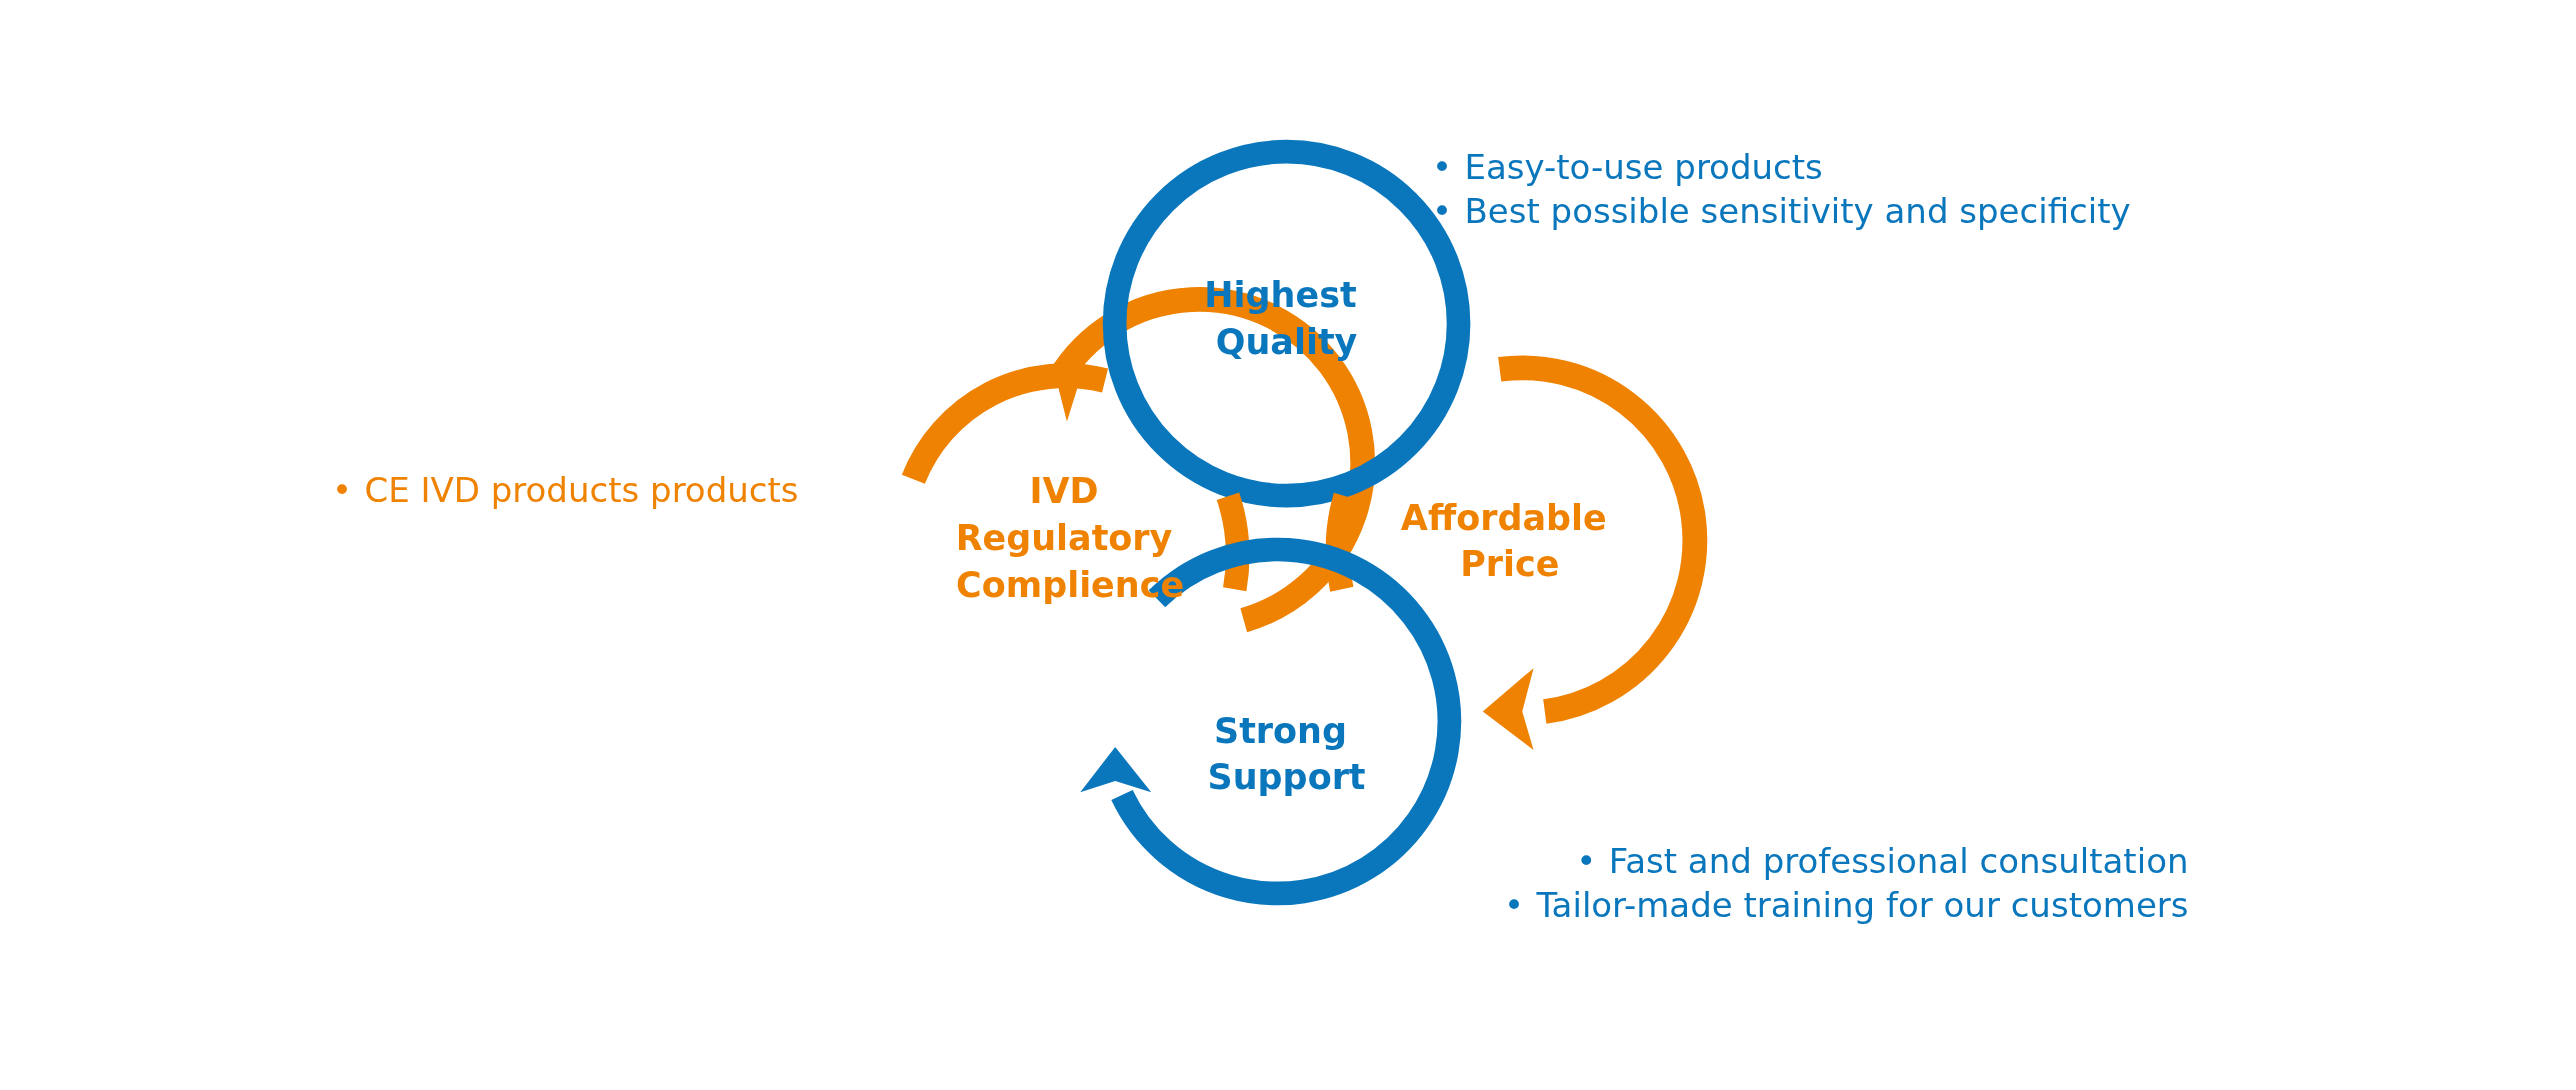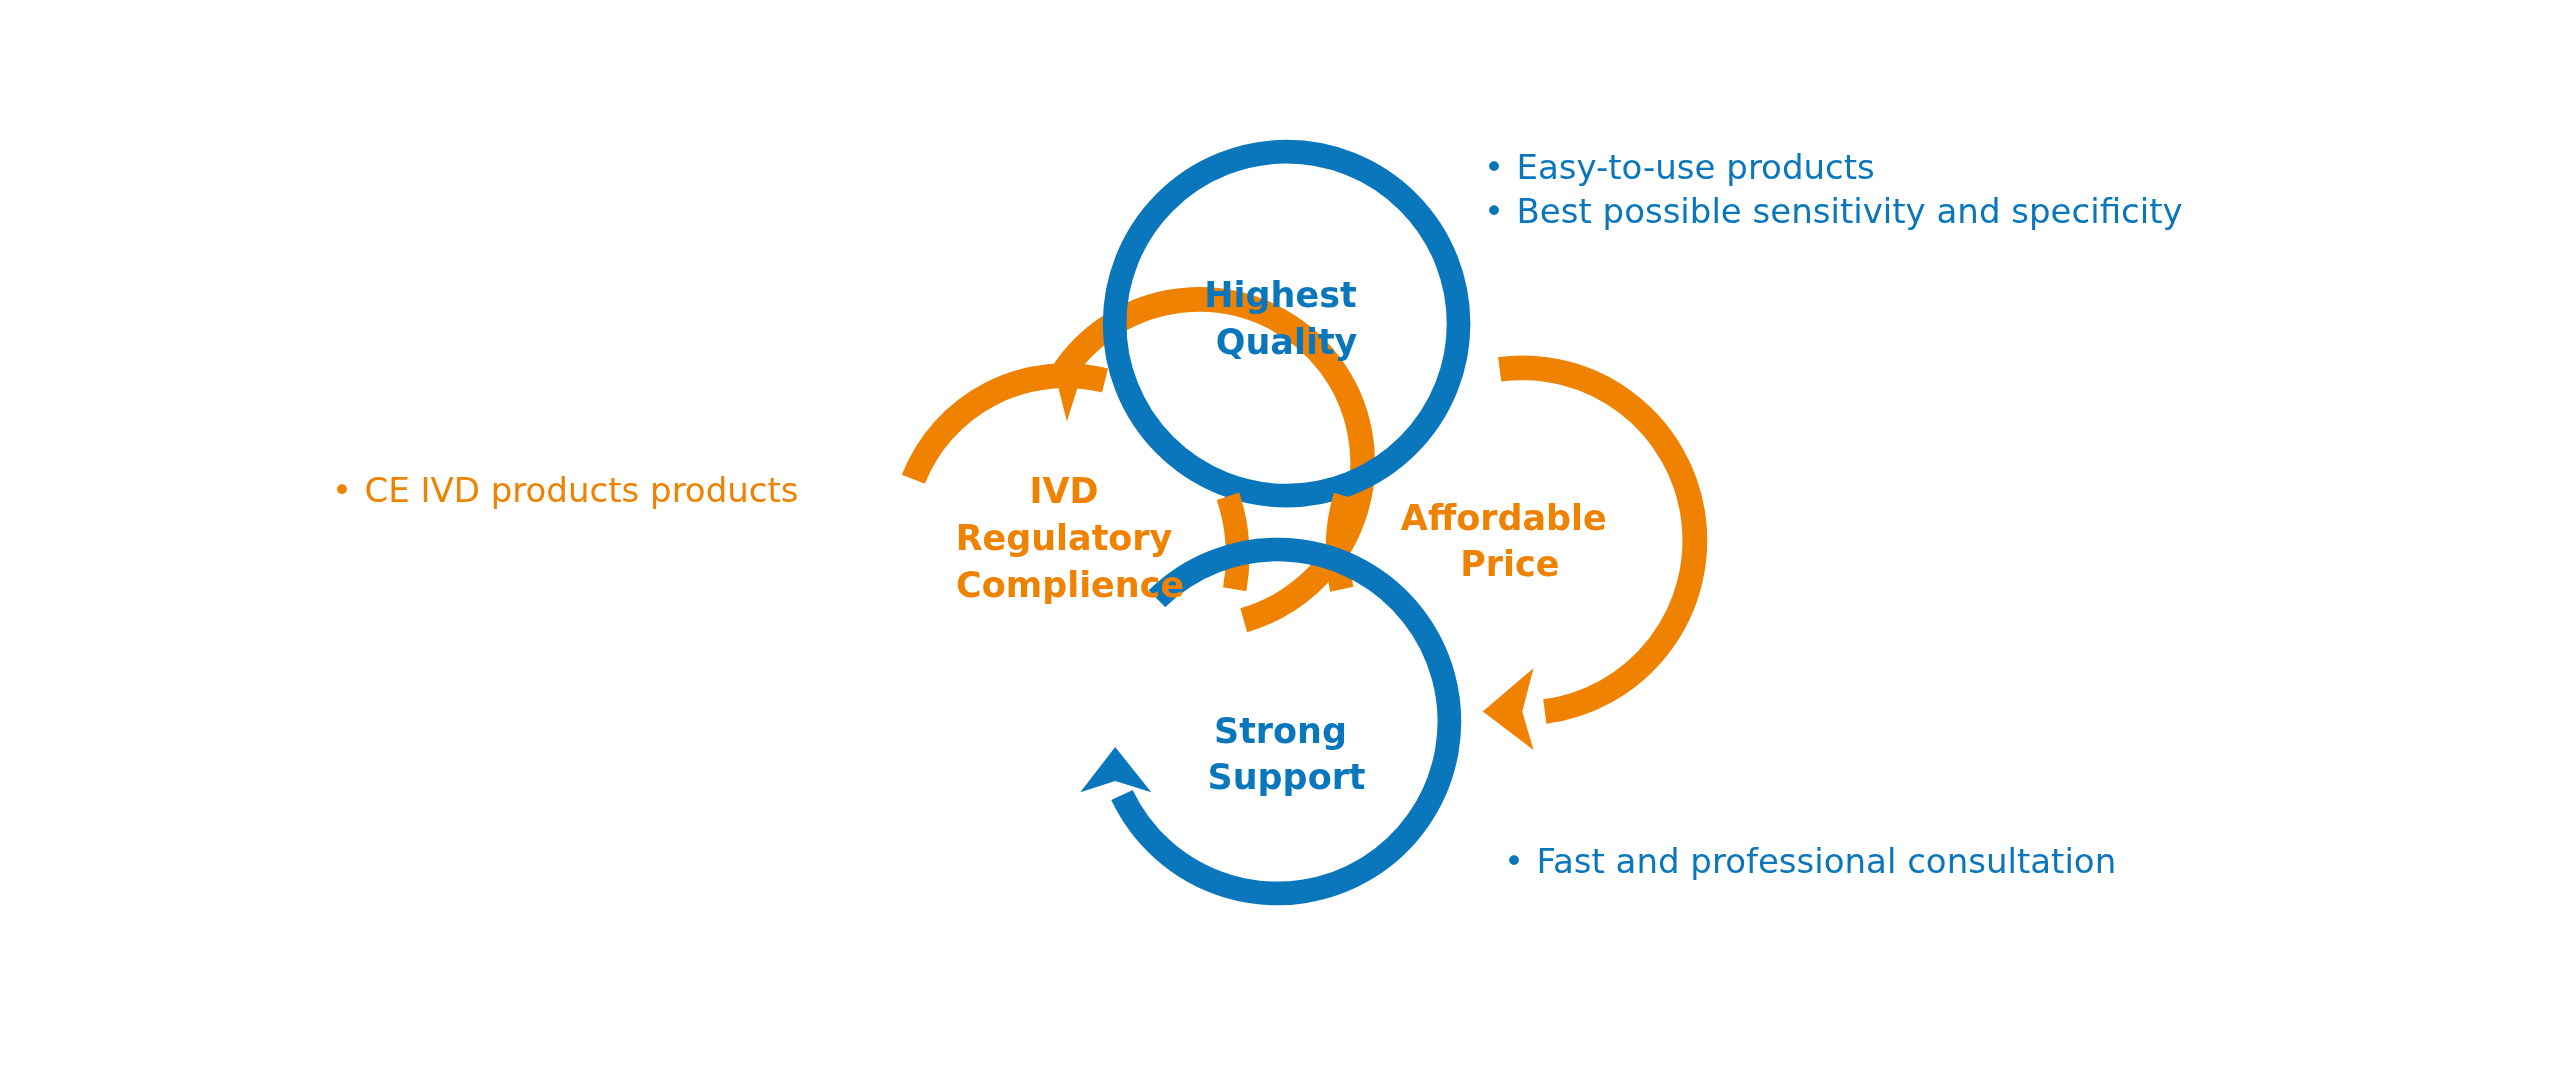--- a/index.html
+++ b/index.html
@@ -7,21 +7,21 @@
          font-family: "DejaVu Sans", "Liberation Sans", sans-serif; }
   svg#diagram { position: absolute; left: 0; top: 0; }
   .label { font-family: "DejaVu Sans", sans-serif; font-weight: bold; font-size: 62px; text-anchor: middle; }
   .blue { fill: #0A77BD; }
   .orange { fill: #EF8200; }
   .bullets { position: absolute; margin: 0; padding: 0; list-style: none;
              font-family: "DejaVu Sans", sans-serif; font-size: 34px; line-height: 44px; white-space: nowrap; }
   .bullets li::before { content: "\2022"; margin-right: 12.4px; }
   .bullets.blue-text { color: #0A77BD; }
   .bullets.orange-text { color: #EF8200; }
-  #quality-bullets { left: 1484px; top: 145px; }
+  #quality-bullets { left: 1432px; top: 145px; }
   #compliance-bullets { left: 332px; top: 468px; }
   #support-bullets { left: 1504px; top: 839px; text-align: right; }
 </style>
 </head>
 <body>
 
 <svg id="diagram" width="2576" height="1091" viewBox="0 0 4569 1935" xmlns="http://www.w3.org/2000/svg">
 
   <g>
     <path d="M 1880 669 A 290 290 0 1 1 2206 1100" fill="none" stroke="#EF8200" stroke-width="44"></path>
@@ -67,14 +67,15 @@
   <li>Easy-to-use products</li>
   <li>Best possible sensitivity and specificity</li>
 </ul>
 
 <ul id="compliance-bullets" class="bullets orange-text">
   <li>CE IVD products products</li>
 </ul>
 
 <ul id="support-bullets" class="bullets blue-text">
   <li>Fast and professional consultation</li>
+  <li>Tailor-made training for our customers</li>
 </ul>
 
 
 </body></html>

